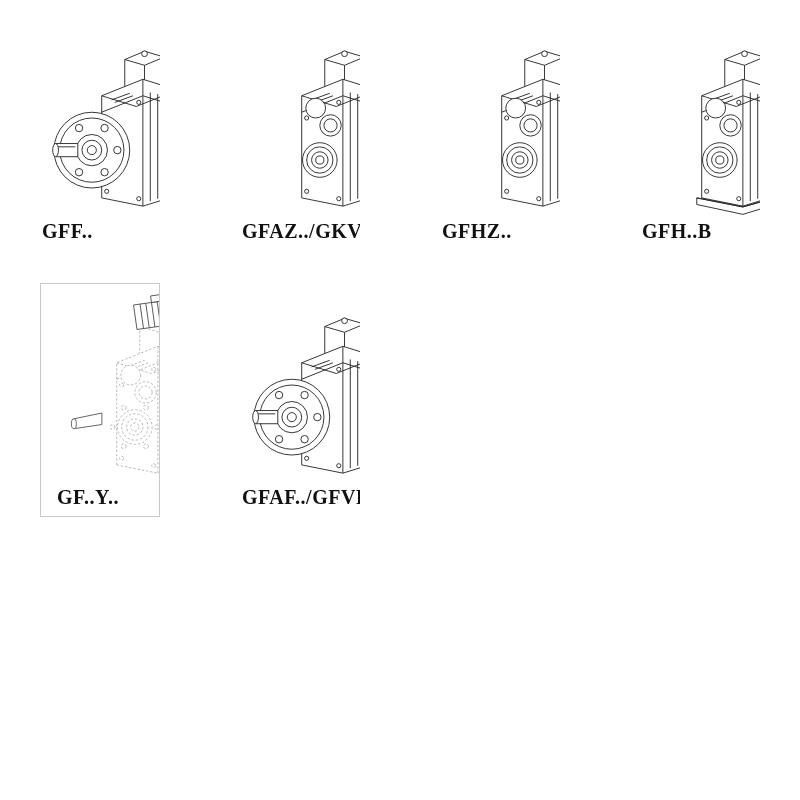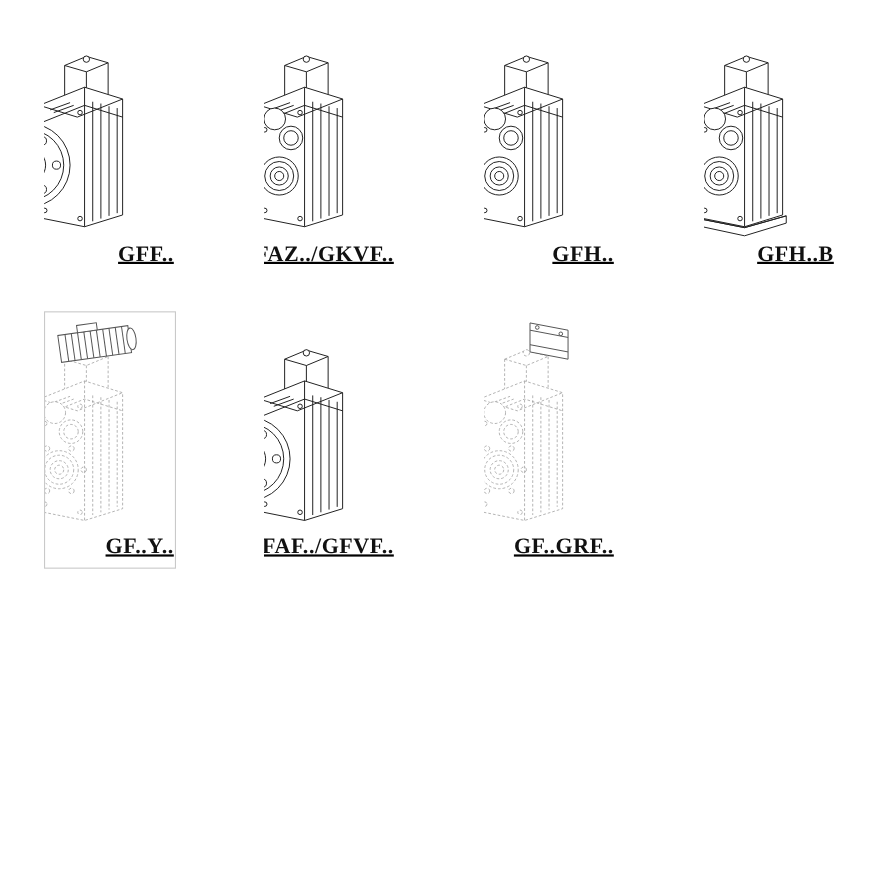--- a/index.html
+++ b/index.html
@@ -2,22 +2,22 @@
 <html><head>
 <meta charset="utf-8">
 <style>
   html,body{margin:0;padding:0;background:#ffffff;}
   .page{
     width:800px;height:800px;background:#ffffff;box-sizing:border-box;
     display:grid;grid-template-columns:repeat(4,1fr);grid-template-rows:repeat(3,1fr);
     font-family:"Liberation Serif", serif;
   }
   .cell{
-    display:flex;flex-direction:column;align-items:flex-end;justify-content:flex-end;
-    padding:4px 2px 8px 2px;box-sizing:border-box;overflow:hidden;text-decoration:underline;
+    display:flex;flex-direction:column;align-items:flex-start;justify-content:flex-end;
+    padding:4px 2px 8px 2px;box-sizing:border-box;overflow:hidden;
   }
   .cell svg.drawing{width:182px;height:214px;display:block;}
   .caption{
     margin-top:2px;font-weight:bold;font-size:20px;color:#111;
     letter-spacing:0.5px;text-align:center;white-space:nowrap;
     font-family:"Liberation Serif", serif;
   }
   .outlined{outline:1px solid #c9c9c9;outline-offset:-1px;padding-left:17px;}
   .defs{position:absolute;width:0;height:0;overflow:hidden;}
 </style>
@@ -161,31 +161,31 @@
   <figure class="cell">
     <svg class="drawing" viewBox="0 0 200 240">
       <g stroke="#222" stroke-width="1.1" fill="none">
         <use href="#hsg"></use>
           <use href="#feat-bore"></use>
       </g>
     </svg>
     <figcaption class="caption">GFAZ../GKVF..</figcaption>
   </figure>
 
-
-
-  <figure class="cell">
-    <svg class="drawing" viewBox="0 0 200 240">
-      <g stroke="#222" stroke-width="1.1" fill="none">
-        <use href="#hsg"></use>
-          <use href="#feat-bore"></use>
-      </g>
-    </svg>
-    <figcaption class="caption">GFH..</figcaption>
-  </figure>
+  <figure class="cell">
+    <svg class="drawing" viewBox="0 0 200 240">
+      <g stroke="#222" stroke-width="1.1" fill="none">
+        <use href="#hsg"></use>
+          <use href="#feat-bore"></use>
+      </g>
+    </svg>
+    <figcaption class="caption">GFHZ..</figcaption>
+  </figure>
+
+
 
   <figure class="cell">
     <svg class="drawing" viewBox="0 0 200 240">
       <g stroke="#222" stroke-width="1.1" fill="none">
         <use href="#hsg"></use>
           <use href="#feat-bore"></use>
           <use href="#feat-foot"></use>
       </g>
     </svg>
     <figcaption class="caption">GFH..B</figcaption>
@@ -211,29 +211,15 @@
     <svg class="drawing" viewBox="0 0 200 240">
       <g stroke="#222" stroke-width="1.1" fill="none">
         <use href="#hsg"></use>
           <use href="#feat-flange"></use>
       </g>
     </svg>
     <figcaption class="caption">GFAF../GFVF..</figcaption>
   </figure>
 
 
-  <figure class="cell">
-    <svg class="drawing" viewBox="0 0 200 240">
-      <g stroke="#a3a3a3" stroke-width="0.9" stroke-dasharray="3 2.2" fill="none">
-        <use href="#hsg"></use>
-          <use href="#feat-bore"></use>
-          <use href="#bolt-ring"></use>
-      </g>
-      <g stroke="#555" stroke-width="1.1" fill="none">
-        <use href="#out-shaft"></use>
-          <use href="#adapter-box"></use>
-      </g>
-    </svg>
-    <figcaption class="caption">GF..GRF..</figcaption>
-  </figure>
 
 
 </main>
 
 </body></html>

